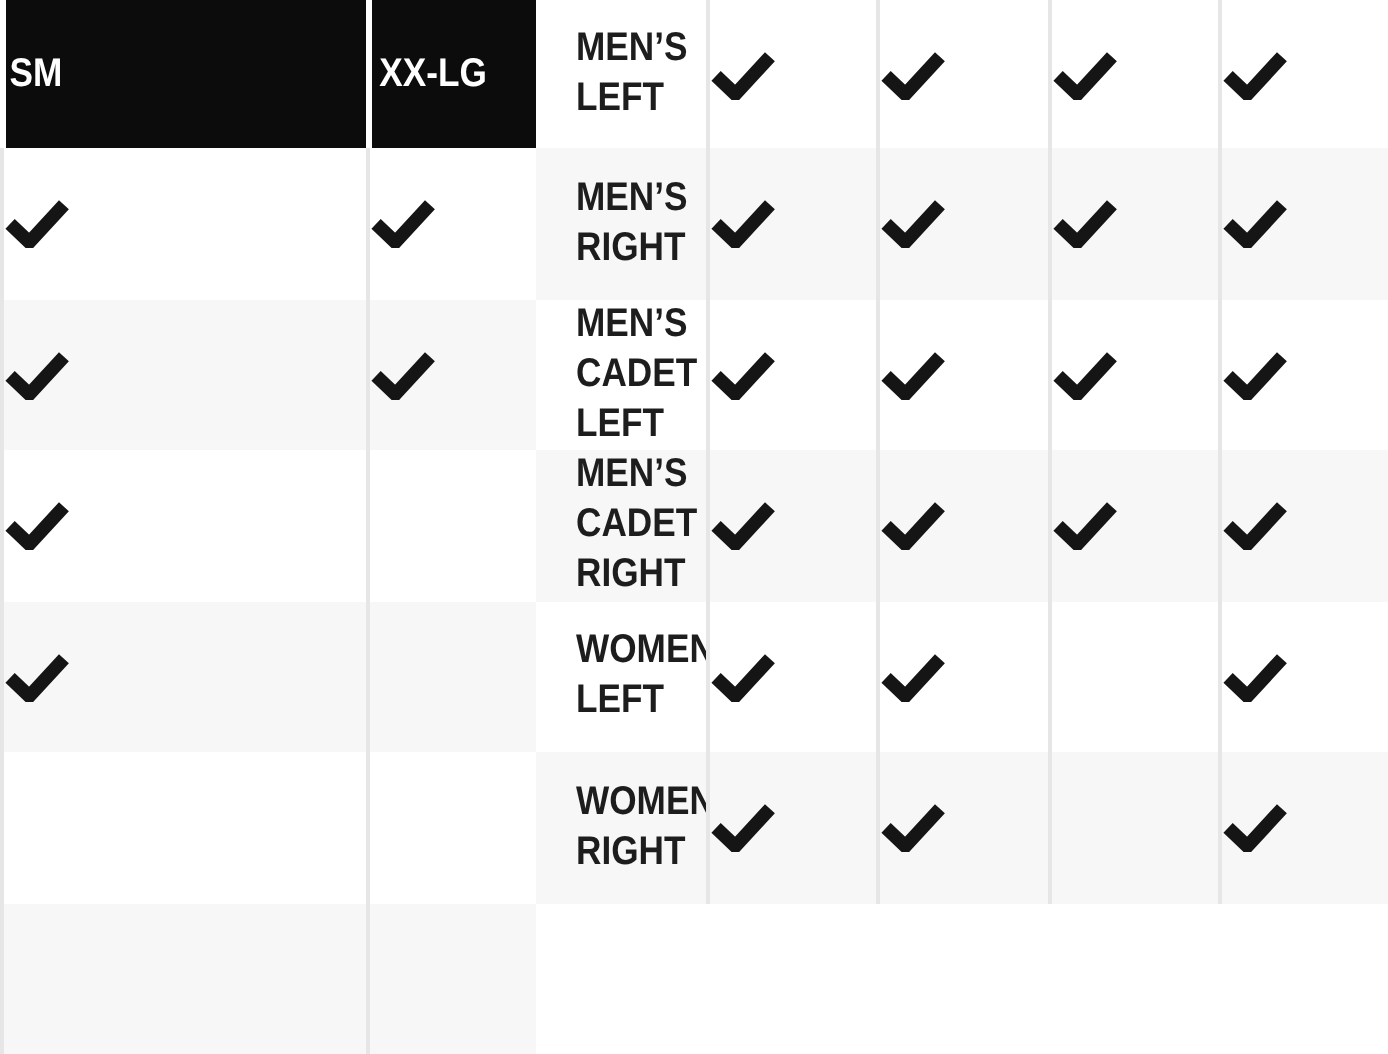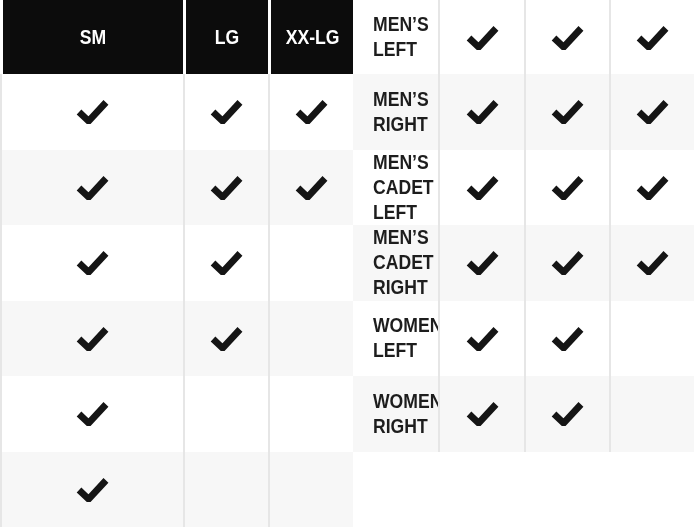--- a/index.html
+++ b/index.html
@@ -17,21 +17,20 @@
     display: grid;
     grid-template-columns: 183px repeat(6, 1fr);
     grid-template-rows: 74px repeat(6, 1fr);
     width: 694px;
     height: 527px;
     box-sizing: border-box;
   }
   .cell {
     display: flex;
     align-items: center;
-    justify-content: center;
     box-sizing: border-box;
     overflow: hidden;
   }
   .head {
     background: #0c0c0c;
     color: #ffffff;
     font-weight: bold;
     font-size: 20px;
     line-height: 25px;
   }
@@ -81,23 +80,20 @@
 </head>
 <body>
 
 <div class="stage">
   <div class="grid">
 
   <div class="cell head size">
         <span class="cx cx-center">SM</span>
       </div>
       <div class="cell head size">
-        <span class="cx cx-center">LG</span>
-      </div>
-      <div class="cell head size">
         <span class="cx cx-center">XX-LG</span>
       </div>
       <div class="cell body label">
         <span class="pre cx cx-left">MEN’S
 LEFT</span>
       </div>
       <div class="cell body size">
         <svg viewBox="0 0 34 26" class="check">
           <polyline points="3 13.5, 13 23, 31 3.5" fill="none" stroke="#151515" stroke-width="7" stroke-linecap="butt" stroke-linejoin="miter"></polyline>
         </svg>

